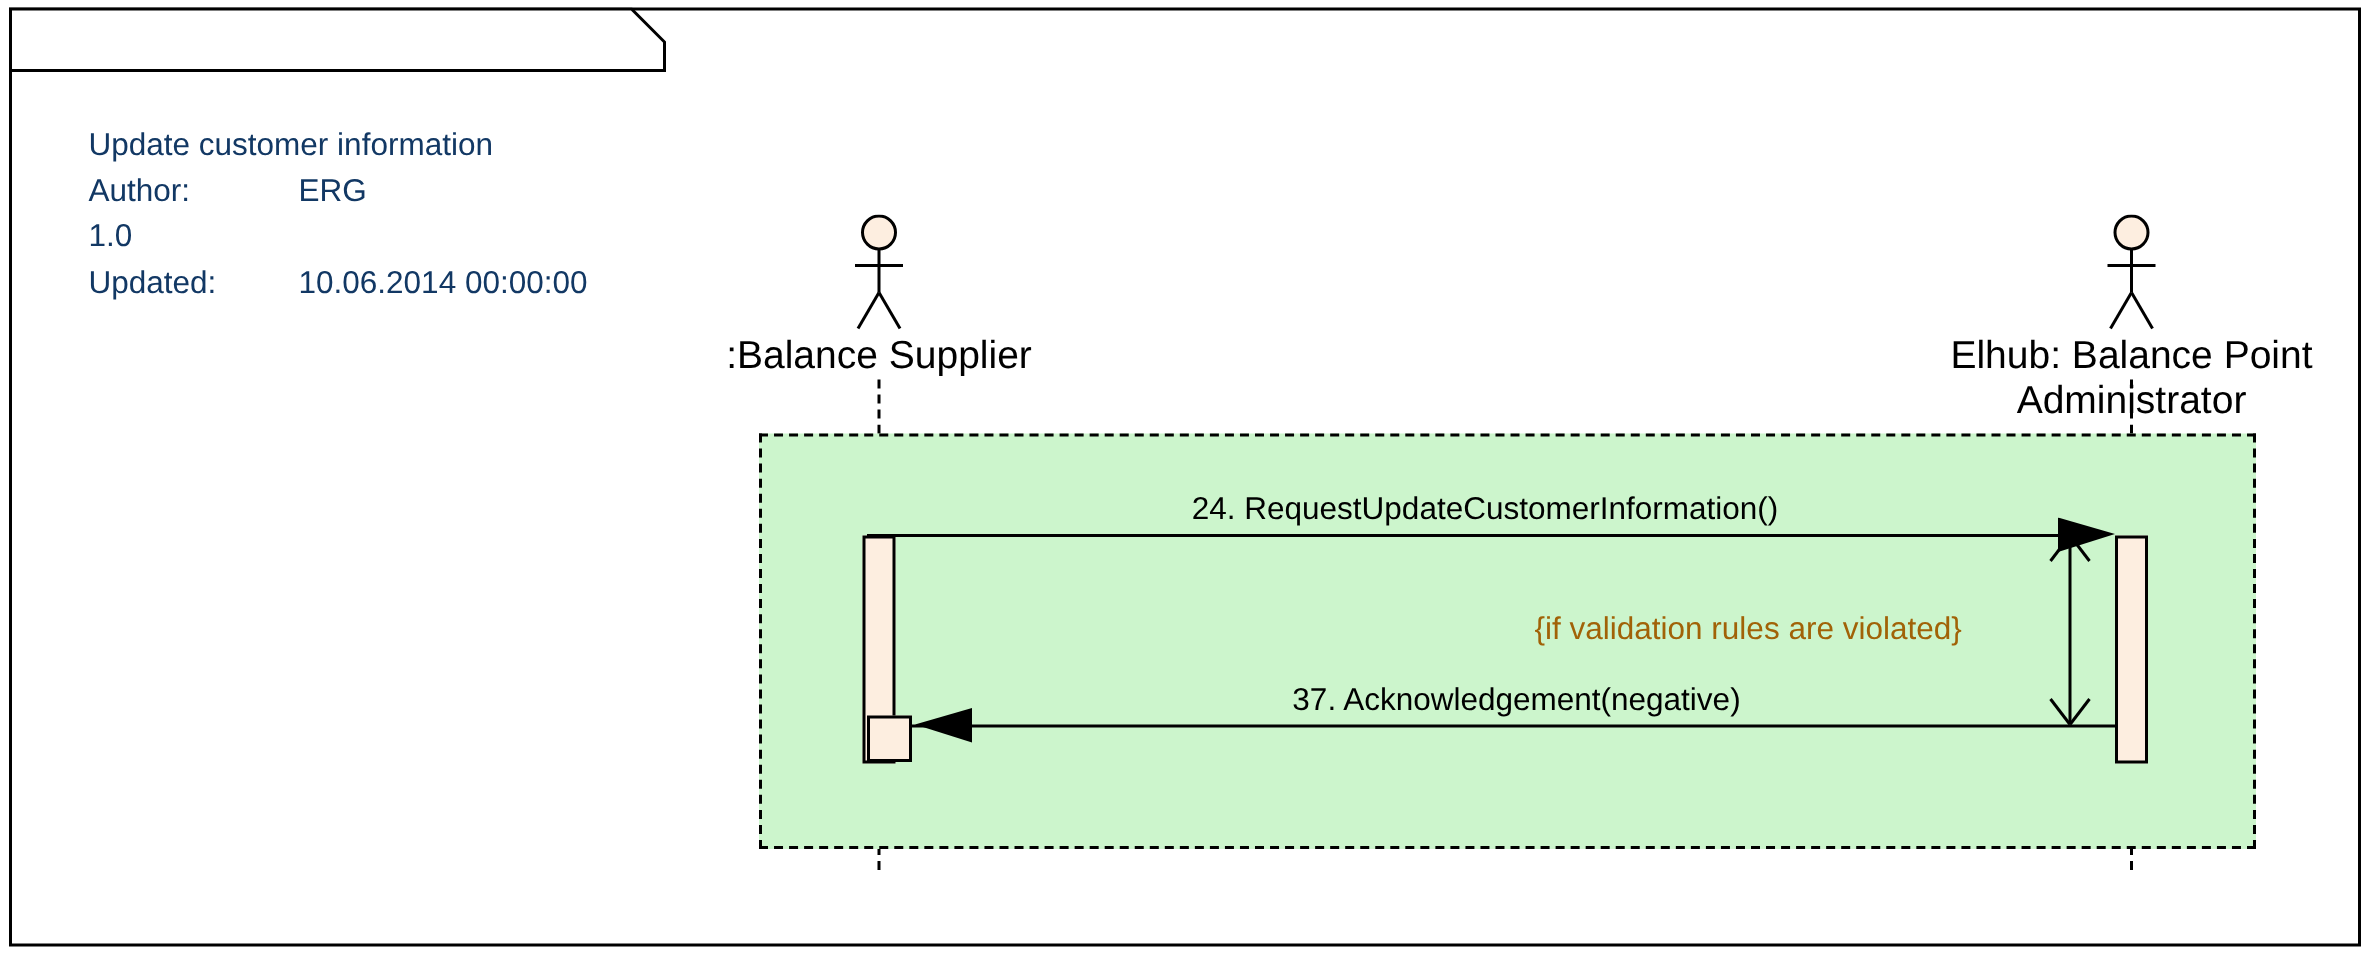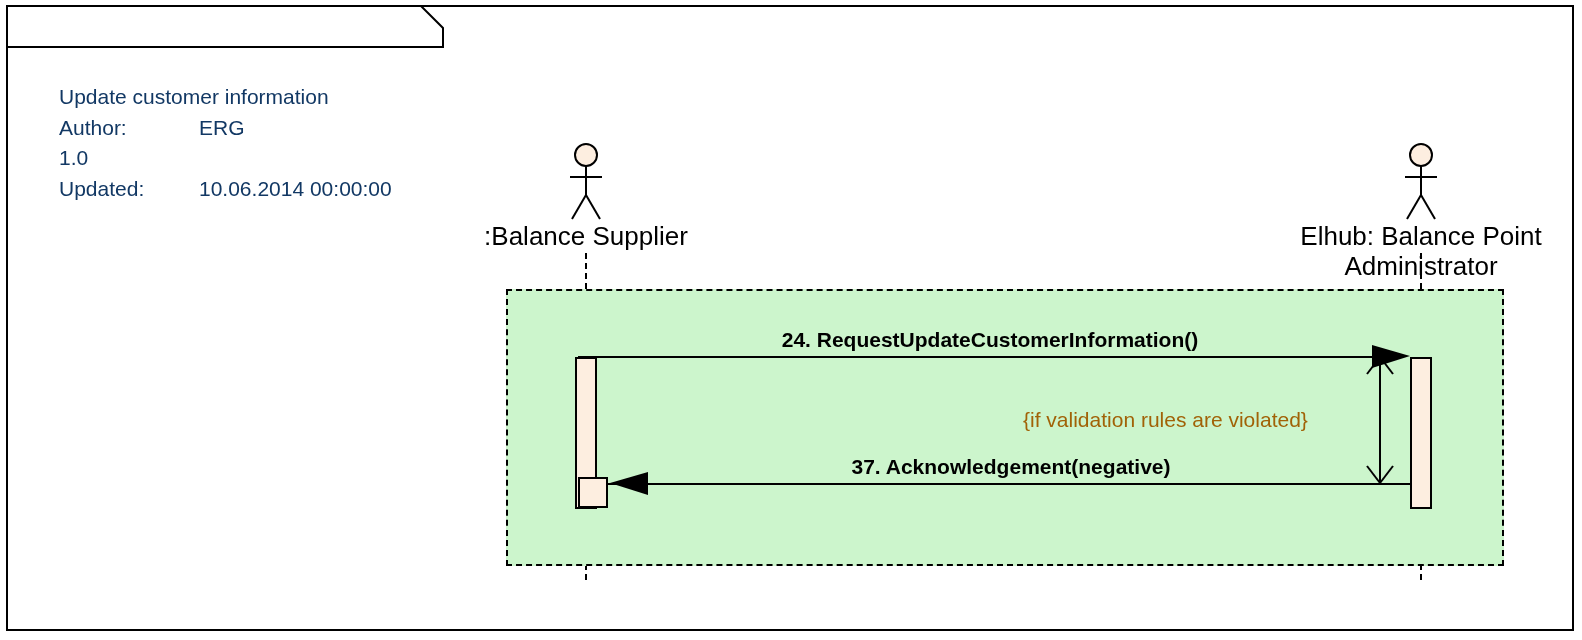--- a/index.html
+++ b/index.html
@@ -107,21 +107,20 @@
     position: absolute;
     height: 0;
     border-top: 2px solid #000000;
   }
   .msg-label {
     position: absolute;
     font-size: 21px;
     color: #000000;
     white-space: nowrap;
     text-align: center;
-    font-weight: bold;
   }
   .arrow-head { position: absolute; }
   .arrow-head svg { display: block; }
 
   
   .duration { position: absolute; }
   .duration svg { display: block; }
 
   .guard-label {
     position: absolute;

